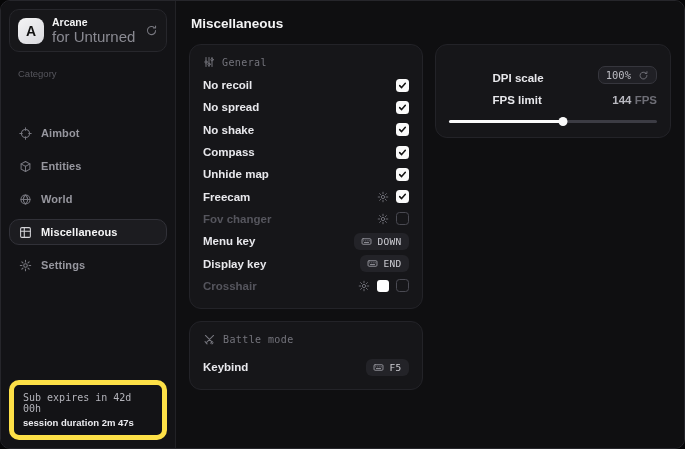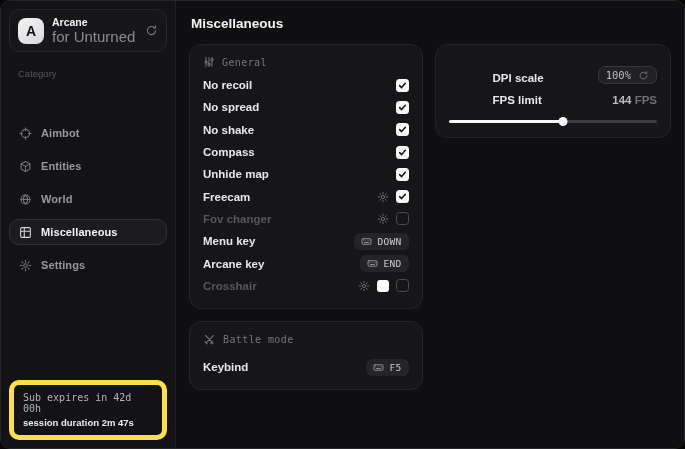--- a/index.html
+++ b/index.html
@@ -255,21 +255,21 @@
                       <svg width="11" height="11" viewBox="0 0 16 16" fill="none" stroke="currentColor" stroke-width="1.3" stroke-linecap="round" stroke-linejoin="round">
                         <rect x="1.5" y="4" width="13" height="8" rx="1.5"></rect>
                         <path d="M4 7h.01M7 7h.01M10 7h.01M12 7h.01M5 9.5h6"></path>
                       </svg>
                     </span>
                     <span class="keybind-text">DOWN</span>
                   </span>
                 </span>
               </div>
               <div class="row">
-                <span class="row-label">Arcane key</span>
+                <span class="row-label">Display key</span>
                 <span class="controls">
                   <span class="keybind">
                     <span class="icon">
                       <svg width="11" height="11" viewBox="0 0 16 16" fill="none" stroke="currentColor" stroke-width="1.3" stroke-linecap="round" stroke-linejoin="round">
                         <rect x="1.5" y="4" width="13" height="8" rx="1.5"></rect>
                         <path d="M4 7h.01M7 7h.01M10 7h.01M12 7h.01M5 9.5h6"></path>
                       </svg>
                     </span>
                     <span class="keybind-text">END</span>
                   </span>

